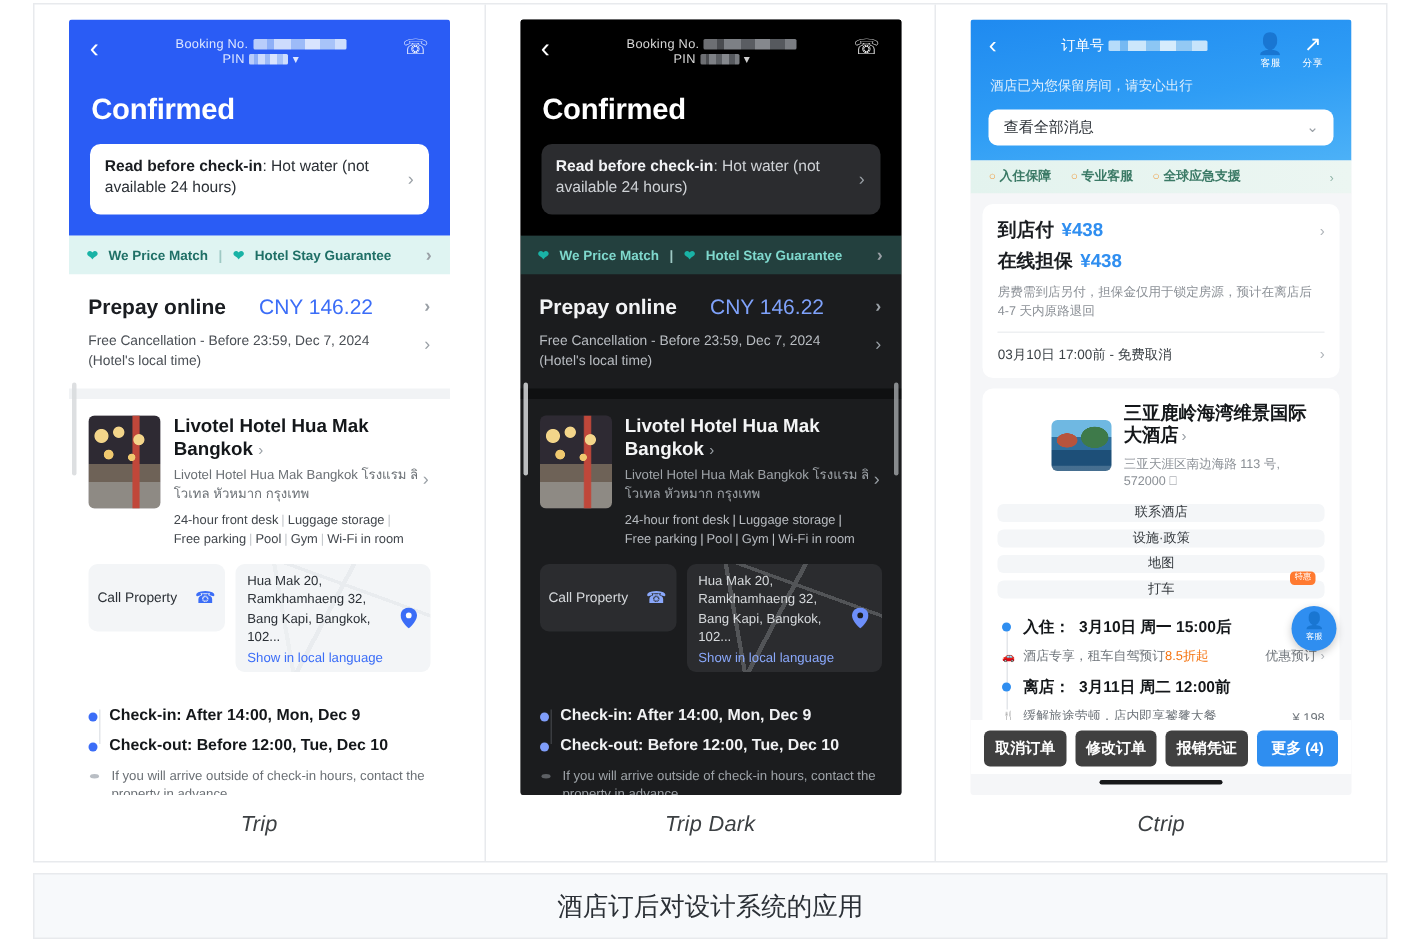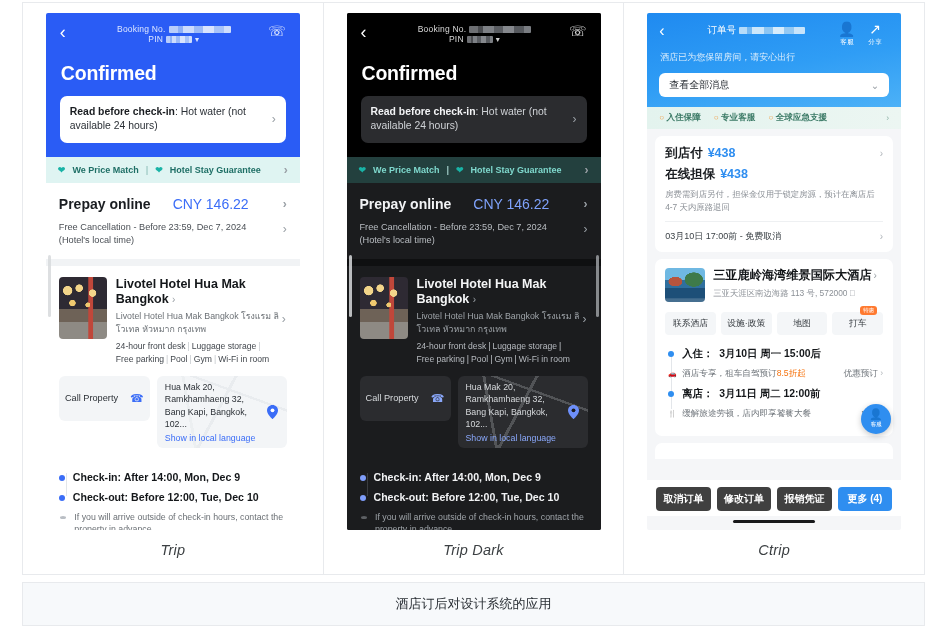--- a/index.html
+++ b/index.html
@@ -264,38 +264,38 @@
   .c-paylabel { font-size:12.5px; font-weight:700; color:#1a1d21; }
   .c-payamt { font-size:12.5px; font-weight:700; color:#2f8ef0; margin-left:5px; }
   .c-payrow .grow { flex:1; }
   .c-payrow .chev { color:#b0b5ba; font-size:10px; font-weight:400; }
   .c-paynote { font-size:8.4px; color:#8b9096; line-height:1.5; margin-top:5px; }
   .c-divider { height:1px; background:#eef0f2; margin:8px 0; }
   .c-cancelrow { display:flex; align-items:center; font-size:9px; color:#3c4247; }
   .c-cancelrow .grow { flex:1; }
   .c-cancelrow .chev { color:#b0b5ba; font-size:10px; }
 
-  .c-hotelrow { display:flex; gap:8px; align-items:flex-start; }
+  .c-hotelrow { display:flex; gap:8px; align-items:center;margin-left:36px; }
   .c-hthumb {
     width:40px; height:34px; border-radius:4px; flex:0 0 40px;
     background:linear-gradient(180deg,#6fb8e2 0 34%, #2f6f9e 34% 58%, #1d4f78 58% 100%);
     position:relative; overflow:hidden;
   }
   .c-hthumb::after {
     content:""; position:absolute; inset:0;
     background:
       radial-gradient(ellipse at 26% 40%, #b7543d 0 16%, transparent 17%),
       radial-gradient(ellipse at 72% 34%, #3e7a4a 0 22%, transparent 23%),
       linear-gradient(0deg, rgba(255,255,255,.18) 0 10%, transparent 11%);
   }
   .c-hname { font-size:12.2px; font-weight:700; color:#14171a; line-height:1.25; }
   .c-hname .chev { font-weight:400; color:#9aa0a6; font-size:10px; margin-left:2px; }
   .c-haddr { font-size:8.4px; color:#8b9096; margin-top:5px; }
 
-  .c-chips { display:flex; gap:5px; margin-top:10px; }
+  .c-chips { display:flex; gap:5px; margin-top:10px;flex-direction:column; }
   .c-chip {
     flex:1; height:23px; background:#f4f6f8; border-radius:4px;
     display:flex; align-items:center; justify-content:center;
     font-size:8.8px; color:#33383d; position:relative;
   }
   .c-chip .badge {
     position:absolute; top:-6px; right:6px;
     background:#ff7a30; color:#fff; font-size:5.5px;
     padding:1px 3px; border-radius:3px; line-height:1.3;
   }
@@ -334,21 +334,21 @@
   }
   .c-btn.more { background:#2f8ef0; }
   .c-homebar { width:82px; height:3.5px; border-radius:3px; background:#17181a; margin:4px auto 7px; }
 
   
   .bottom-caption {
     position:absolute; left:22px; top:582px;
     width:903px; height:44px;
     background:#f7f9fb; border:1px solid #e8eaed;
     display:flex; align-items:center; justify-content:center;
-    font-size:13px; color:#2b3036;
+    font-size:17px; color:#2b3036;
   }
 </style>
 </head>
 <body>
 
 <div class="page">
 
   <div class="compare-table">
 
     <div class="col">

